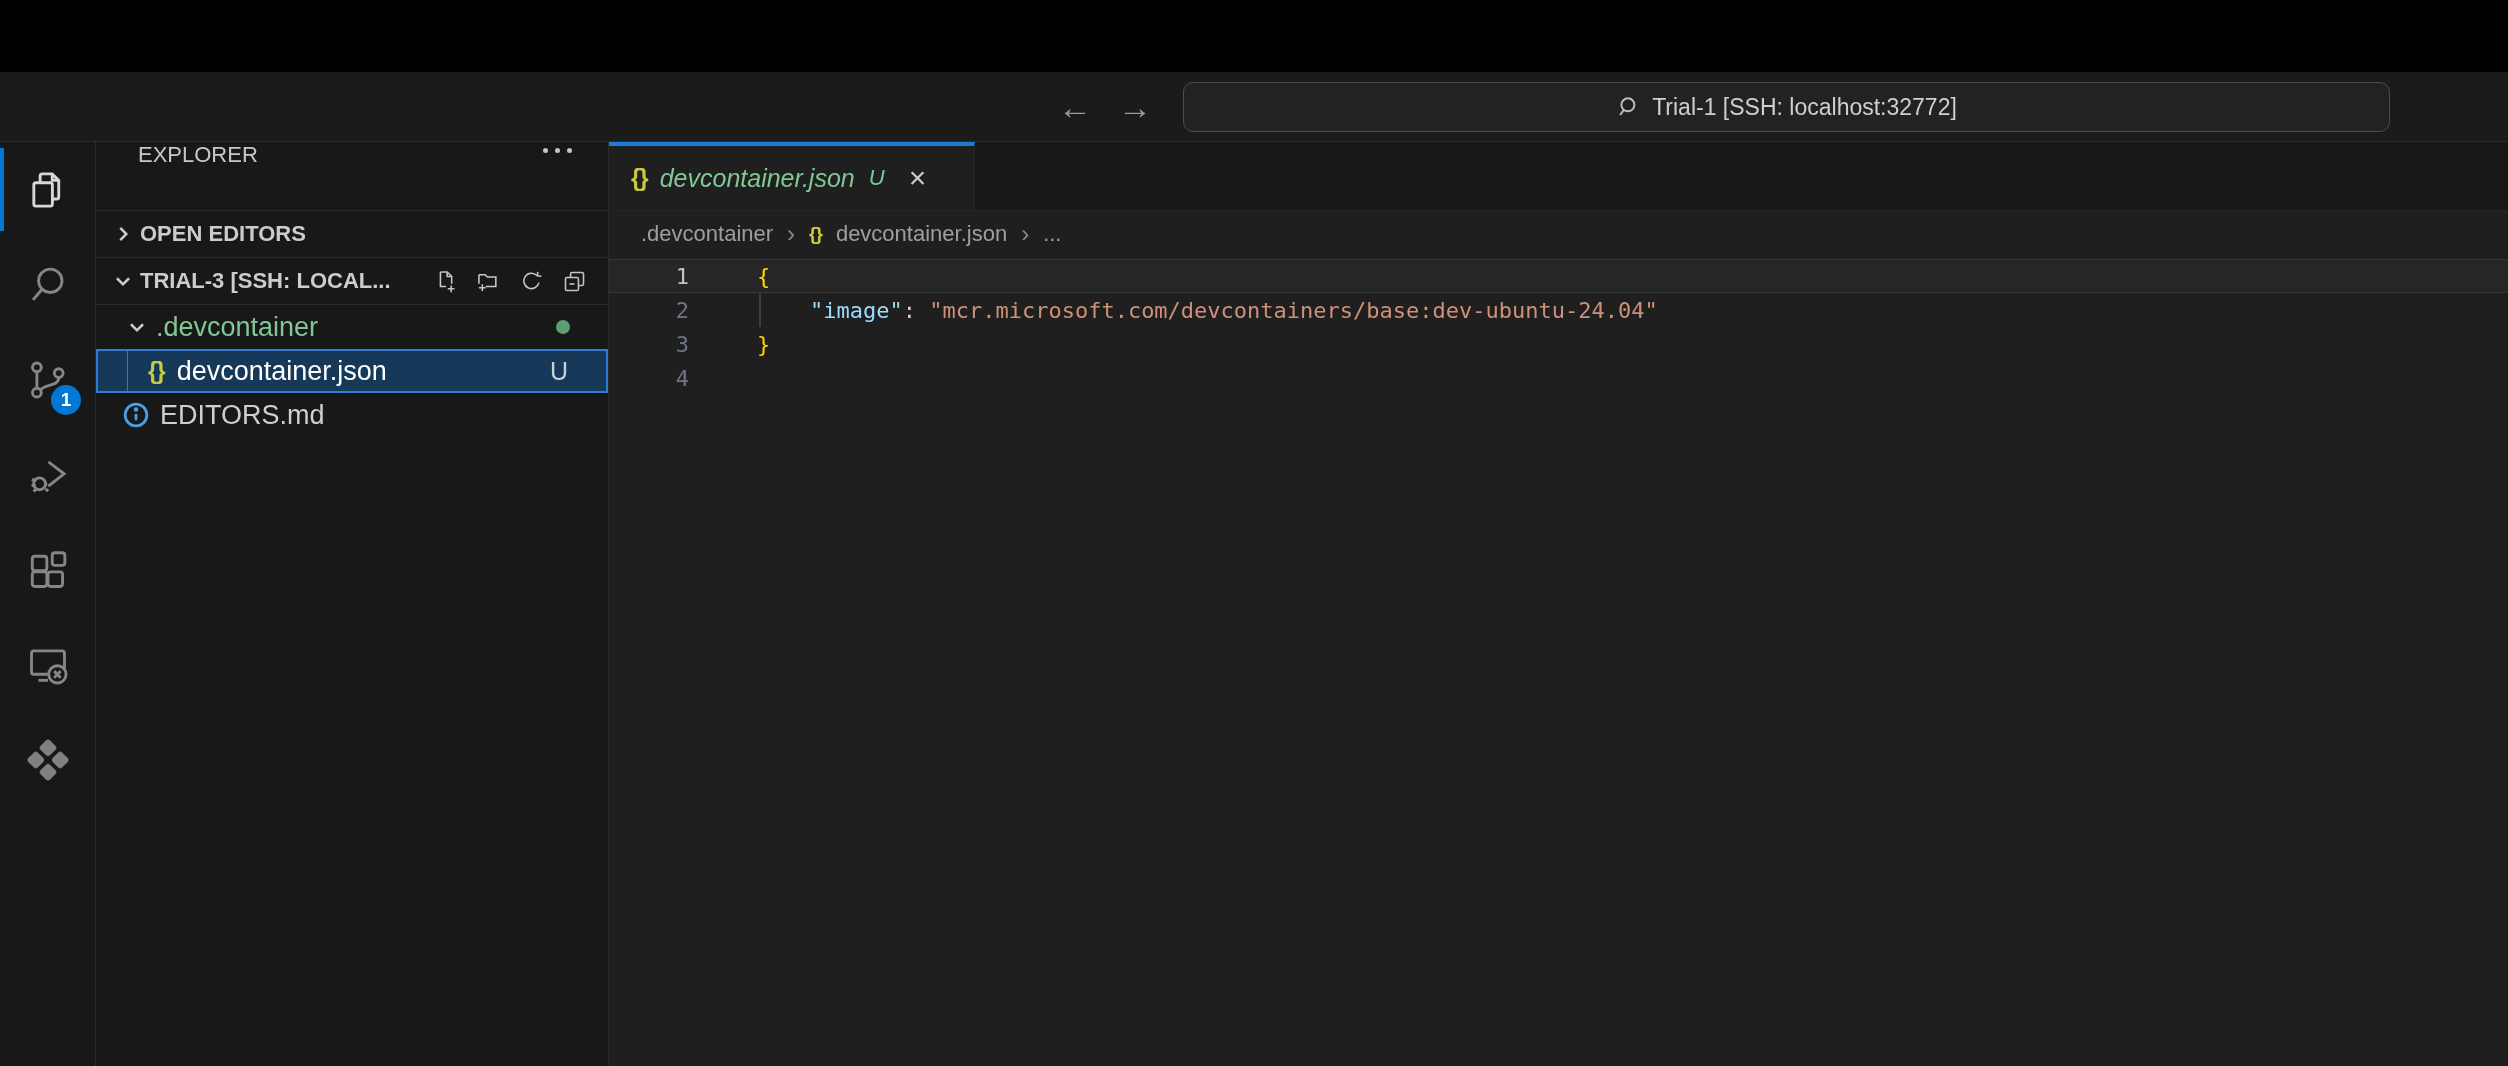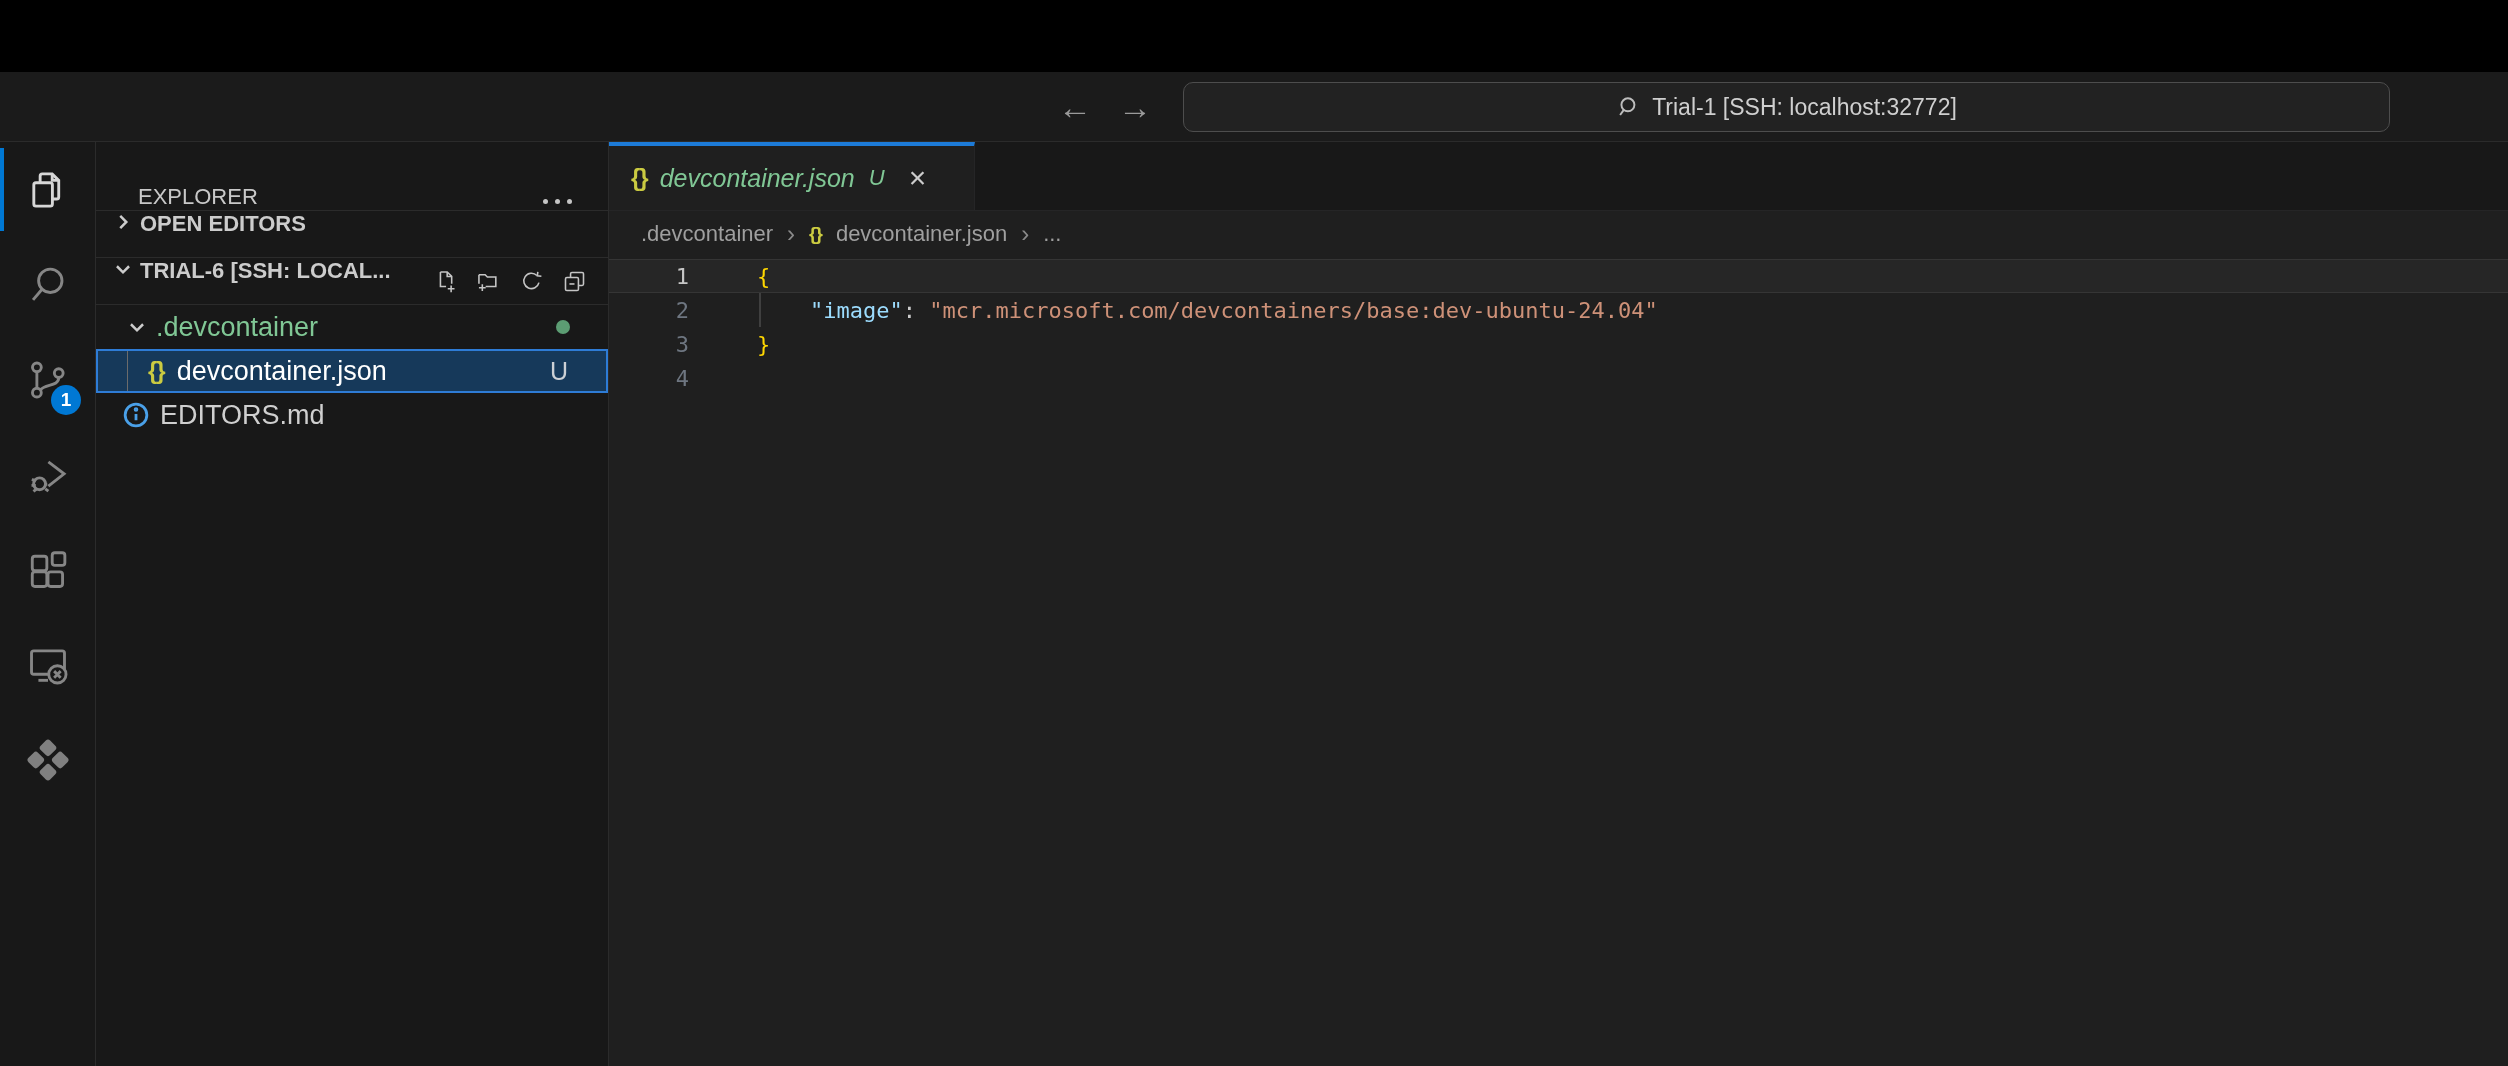--- a/index.html
+++ b/index.html
@@ -49,28 +49,28 @@
     background:#0078d4; color:#ffffff; font-size:19px; font-weight:700;
     display:flex; align-items:center; justify-content:center;
   }
 
   
   .sidebar {
     width:513px; background:#181818; border-right:1px solid #2b2b2b; flex:none;
     display:flex; flex-direction:column; overflow:hidden;
   }
   .sb-header {
-    height:68px; display:flex; align-items:flex-end; padding:0 34px 0 42px;
+    height:68px; display:flex; align-items:flex-start; padding:0 34px 0 42px;
     font-size:22px; color:#c8c8c8;
   }
   .sb-header .spacer { flex:1; }
   .dots { display:flex; gap:7px; align-items:center; padding:6px 2px; }
   .dots i { width:5px; height:5px; border-radius:50%; background:#c5c5c5; display:block; }
   .section-row {
-    height:47px; display:flex; padding:0 20px 0 16px;
+    height:47px; display:flex; align-items:center; padding:0 20px 0 16px;
     font-size:22px; font-weight:700; color:#cccccc; border-top:1px solid #2b2b2b;
   }
   .section-row .label { margin-left:6px; white-space:nowrap; overflow:hidden; }
   .section-row .spacer { flex:1; }
   .section-actions { display:flex; gap:16px; align-items:center; }
   .section-actions svg { width:27px; height:27px; stroke:#c5c5c5; fill:none; stroke-width:1.4; }
   .chev { width:22px; height:22px; stroke:#cccccc; fill:none; stroke-width:1.8; flex:none; }
   .chev.down { transform:rotate(90deg); }
 
   .tree { position:relative; border-top:1px solid #2b2b2b; }
@@ -229,21 +229,21 @@
       <svg class="chev" viewBox="0 0 16 16">
           <path d="M6 3.6 l4.4 4.4 L6 12.4"></path>
         </svg>
       <span class="label">OPEN EDITORS</span>
     </div>
 
     <div class="section-row">
       <svg class="chev down" viewBox="0 0 16 16">
           <path d="M6 3.6 l4.4 4.4 L6 12.4"></path>
         </svg>
-      <span class="label">TRIAL-6 [SSH: LOCAL...</span>
+      <span class="label">TRIAL-3 [SSH: LOCAL...</span>
       <span class="spacer"></span>
       <span class="section-actions">
         <svg viewBox="0 0 24 24">
           <path d="M7.5 3.5 h6 l4 4 v6.5"></path>
             <path d="M13.5 3.5 v4 h4"></path>
             <path d="M7.5 3.5 v13 h5"></path>
           <path d="M17 15.5 v6 M14 18.5 h6"></path>
         </svg>
         <svg viewBox="0 0 24 24">
           <path d="M3.5 6 h5.5 l2 2 h7.5 v8.5 h-9"></path>

